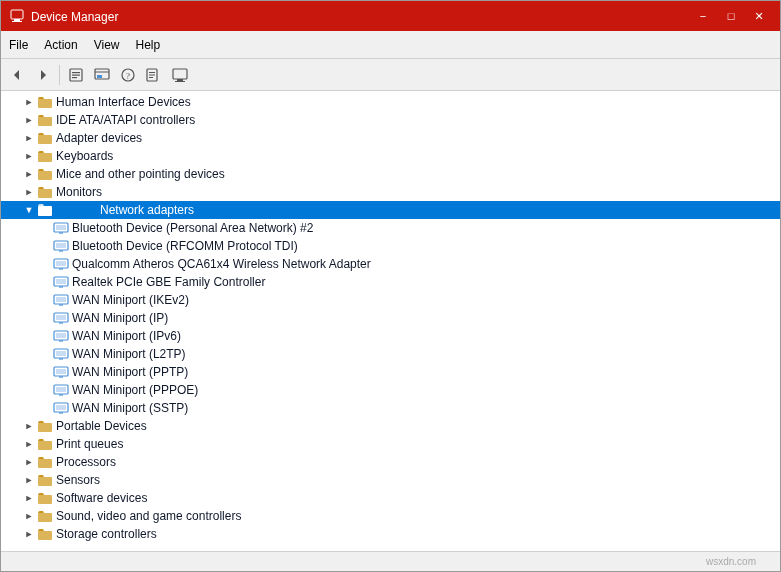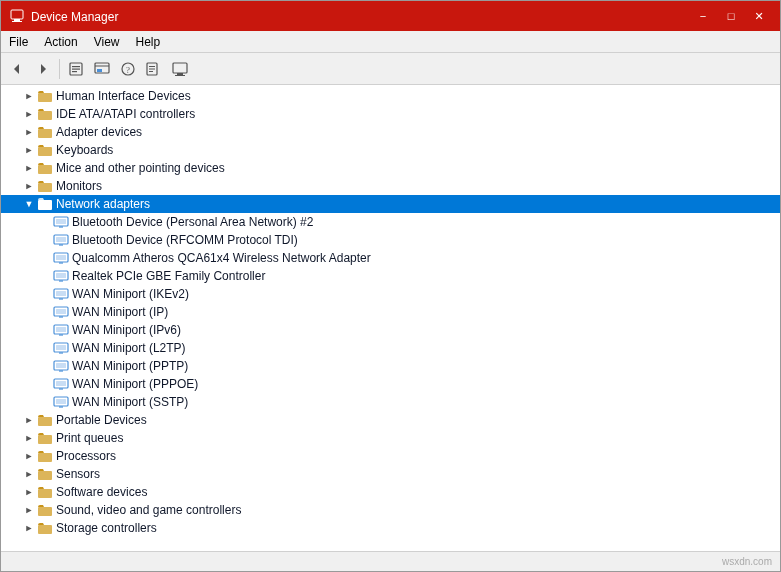--- a/index.html
+++ b/index.html
@@ -58,21 +58,21 @@
       cursor: pointer;
       display: flex;
       align-items: center;
       justify-content: center;
       font-size: 11px;
     }
     .menu-bar {
       background: #f0f0f0;
       display: flex;
       border-bottom: 1px solid #d0d0d0;
-      height: 22px;
+      height: 28px;
       flex-shrink: 0;
     }
     .menu-item {
       padding: 3px 8px;
       cursor: pointer;
       font-size: 12px;
       display: flex;
       align-items: center;
     }
     .toolbar {
@@ -133,20 +133,21 @@
       cursor: default;
       white-space: nowrap;
       user-select: none;
     }
     .tree-item.selected {
       background: #0078d7;
       color: white;
     }
     .tree-item.selected .item-label {
       color: white;
+      margin-left: 44px;
     }
     .expand-arrow {
       width: 16px;
       height: 16px;
       display: flex;
       align-items: center;
       justify-content: center;
       font-size: 8px;
       color: #666;
       flex-shrink: 0;
@@ -168,21 +169,21 @@
       color: #0f172a;
     }
     .indent-1 { padding-left: 20px; }
     .indent-2 { padding-left: 36px; }
     .status-bar {
       height: 20px;
       background: #f0f0f0;
       border-top: 1px solid #d0d0d0;
       display: flex;
       align-items: center;
-      padding: 0 8px;
+      padding: 0 24px;
       font-size: 11px;
       color: #666;
       flex-shrink: 0;
     }
     svg { display: block; }
   </style>
 </head>
 <body>
 
 <div class="window">

